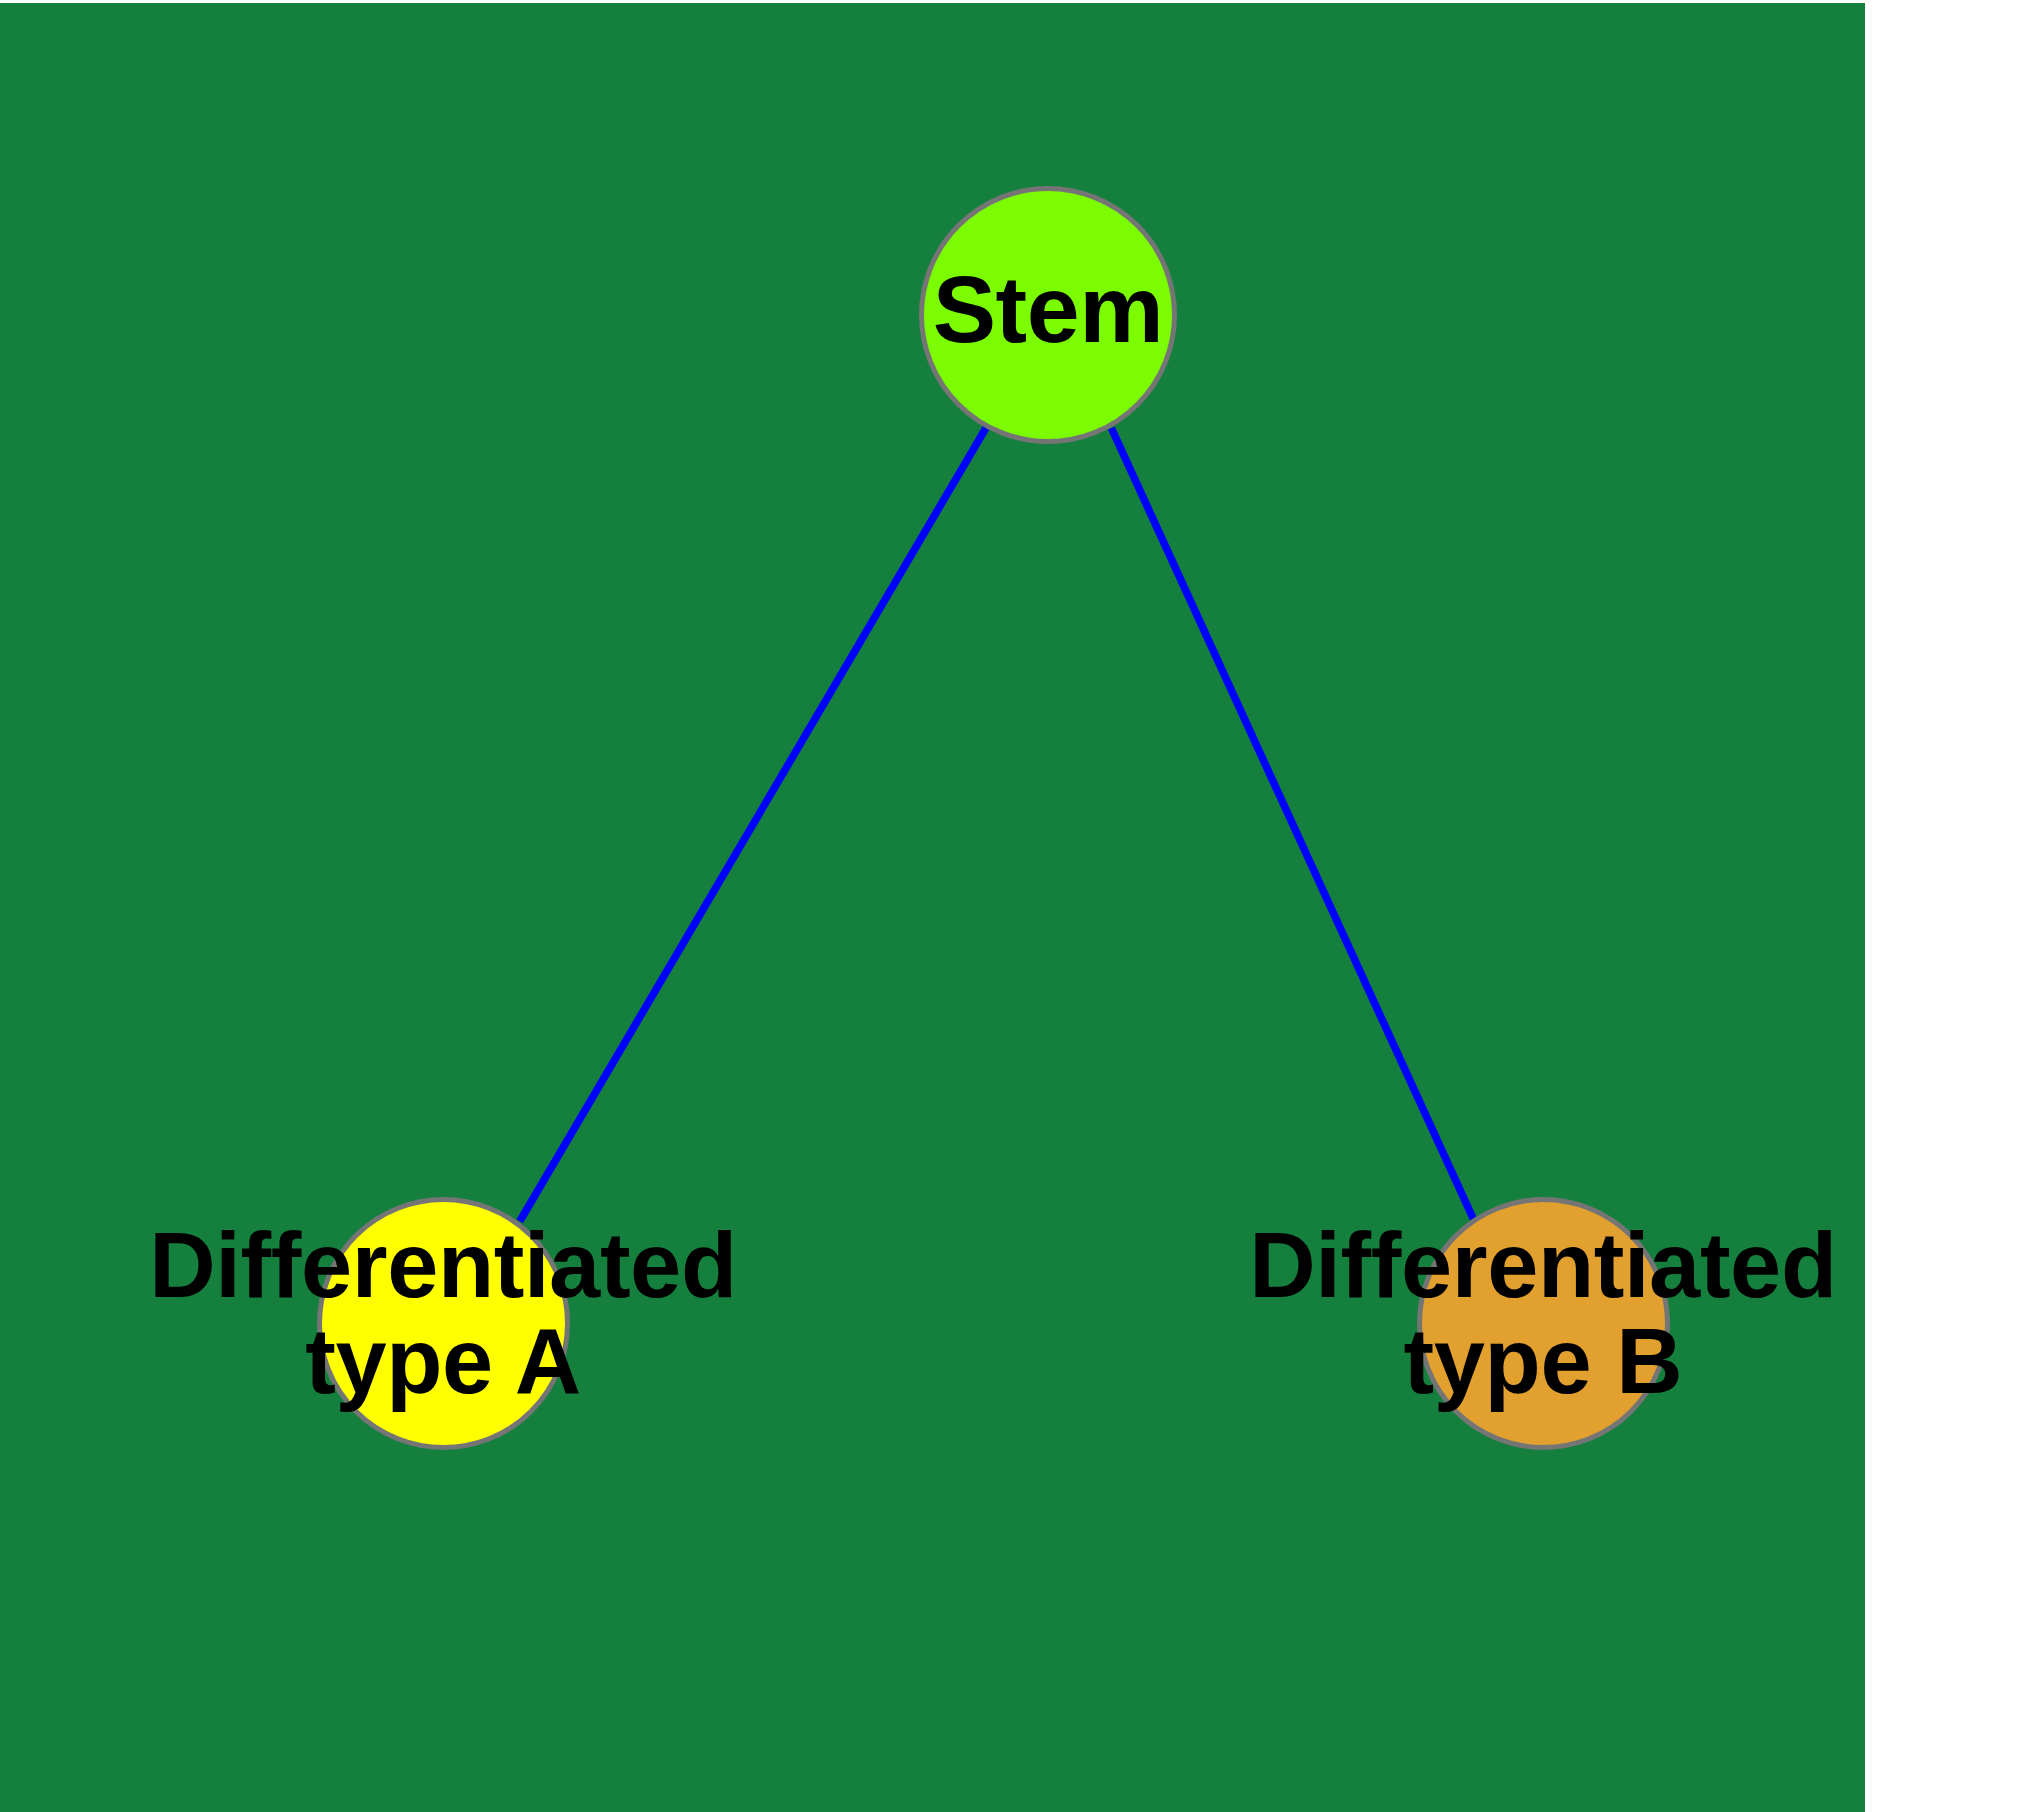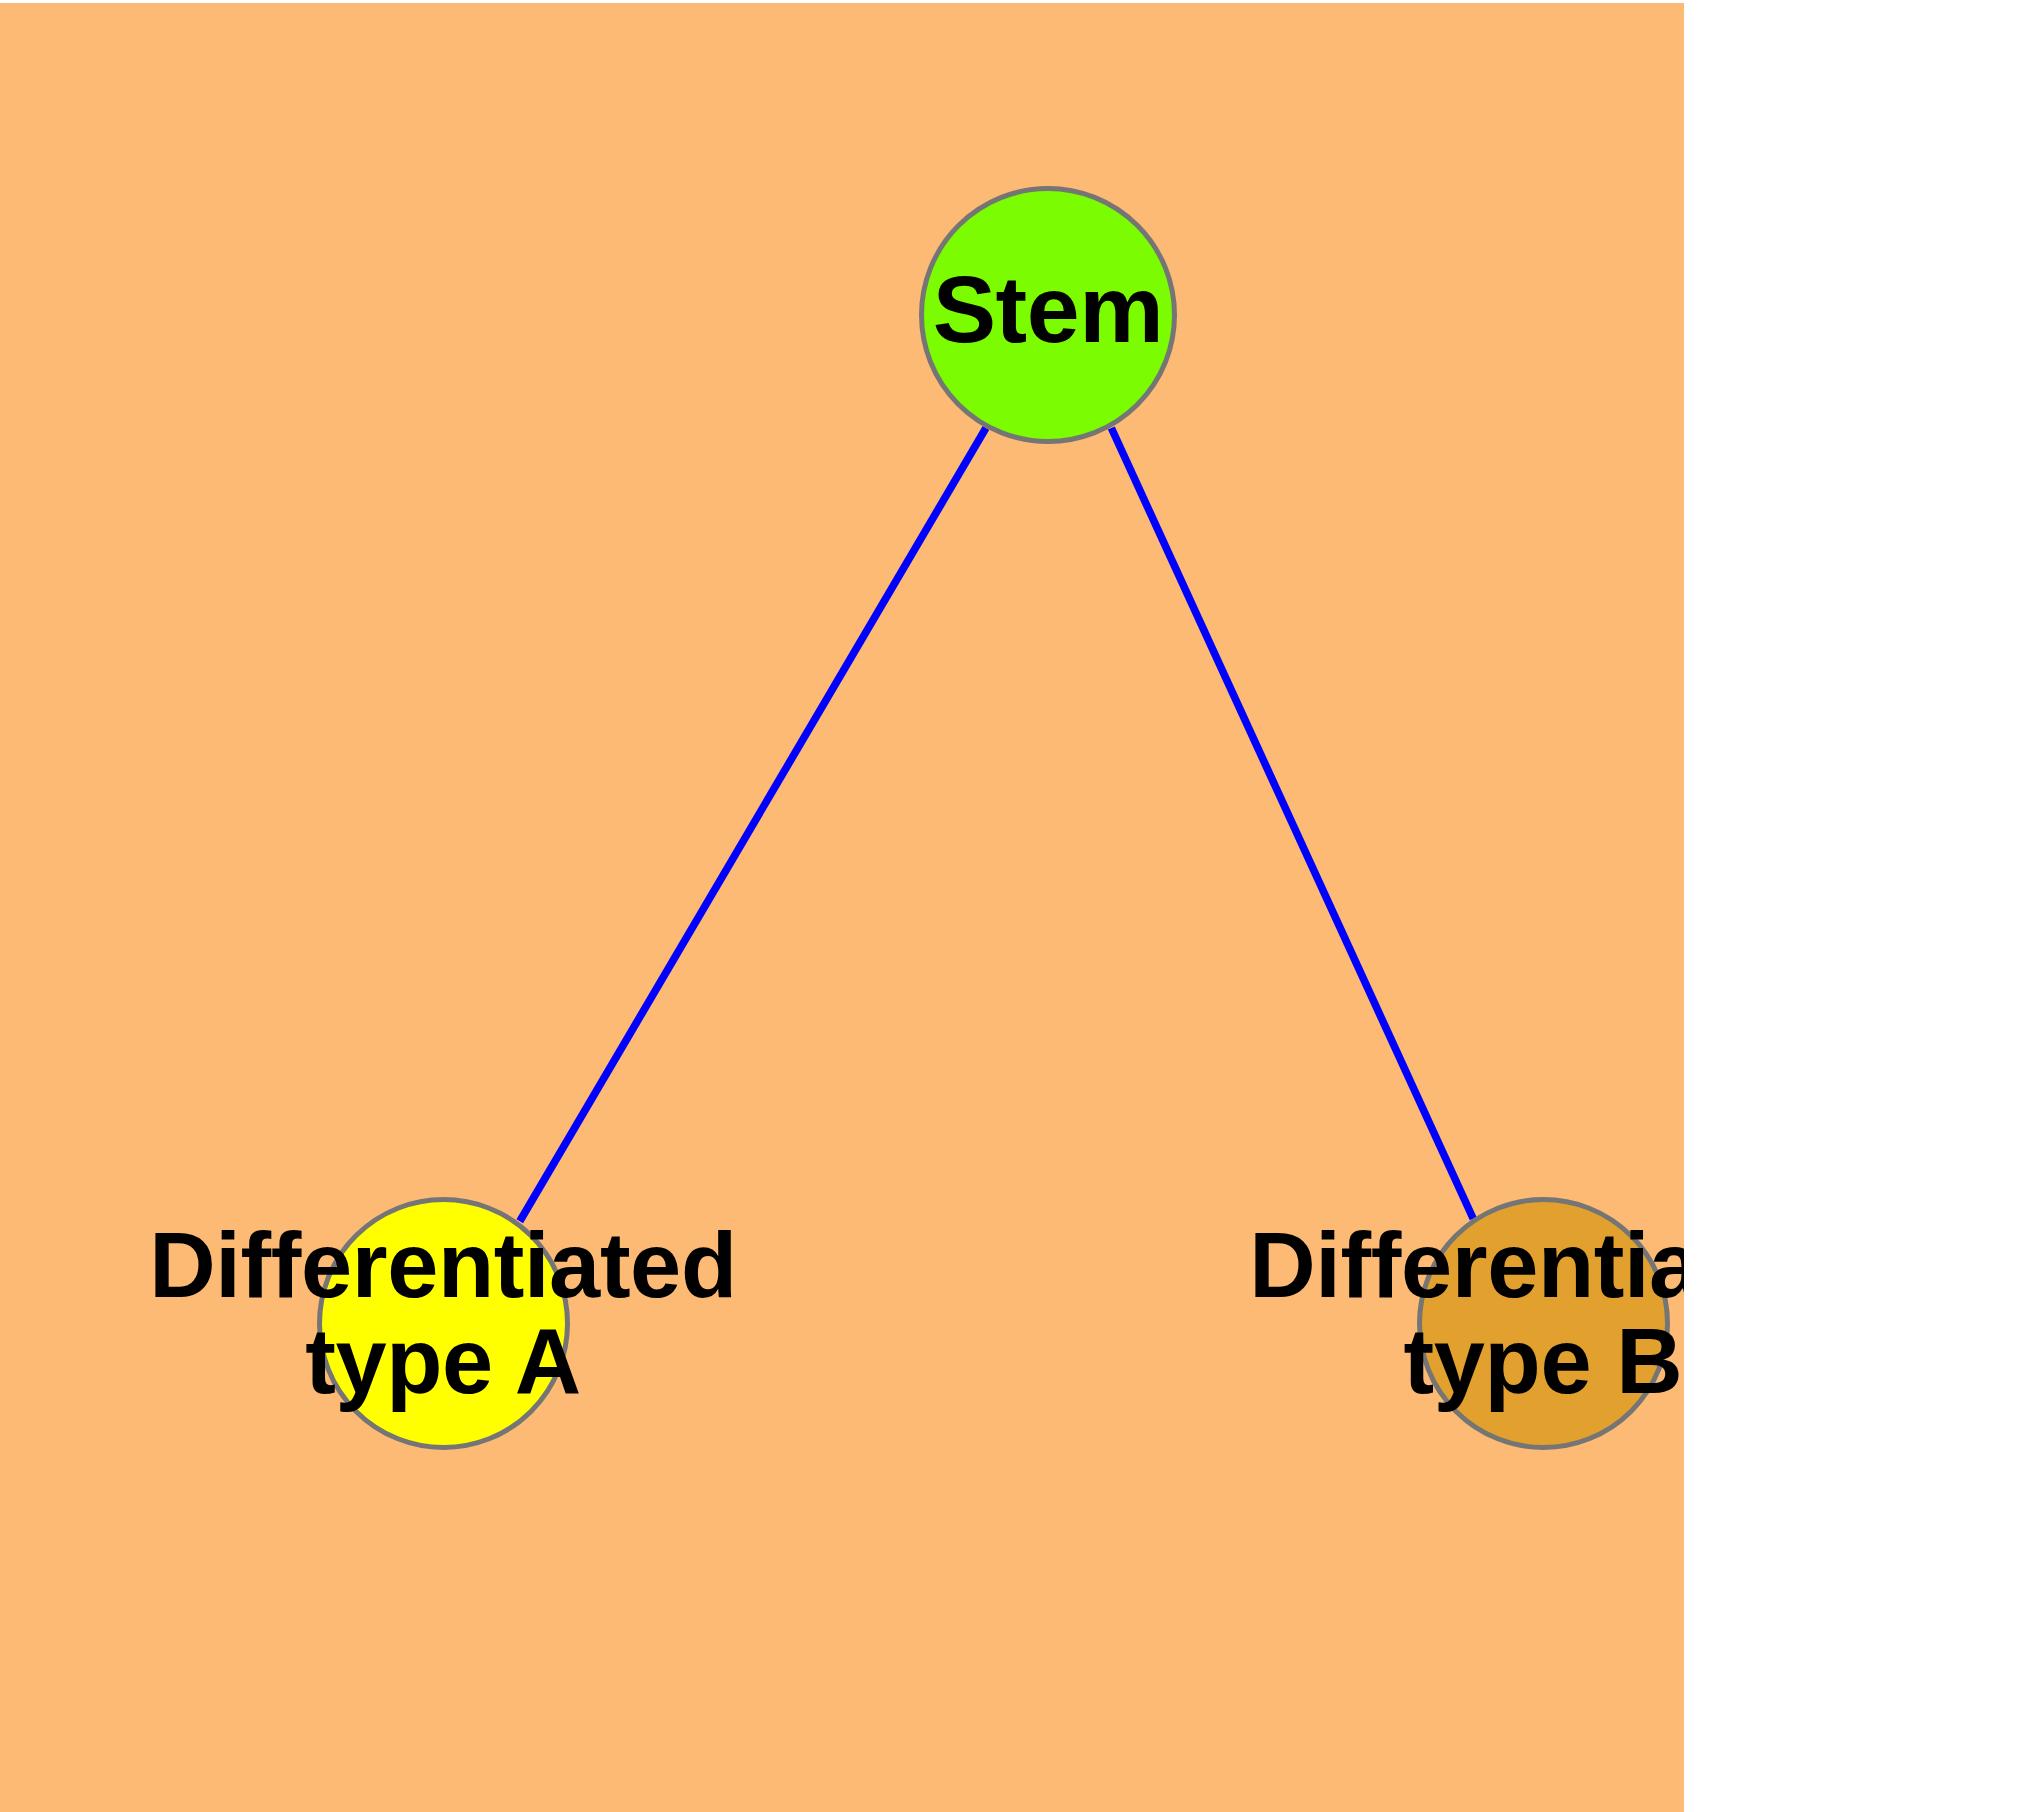--- a/index.html
+++ b/index.html
@@ -8,23 +8,23 @@
     background: #ffffff;
   }
   body {
     width: 2021px;
     height: 1812px;
     overflow: hidden;
     font-family: "Liberation Sans", sans-serif;
   }
   #graph-canvas {
     position: relative;
-    width: 1684px;
+    width: 1865px;
     height: 1812px;
-    background: #fdba74;
+    background: #15803d;
     overflow: hidden;
   }
   #top-white-strip {
     position: absolute;
     left: 0;
     top: 0;
     width: 2021px;
     height: 3.4px;
     background: #ffffff;
     z-index: 5;

